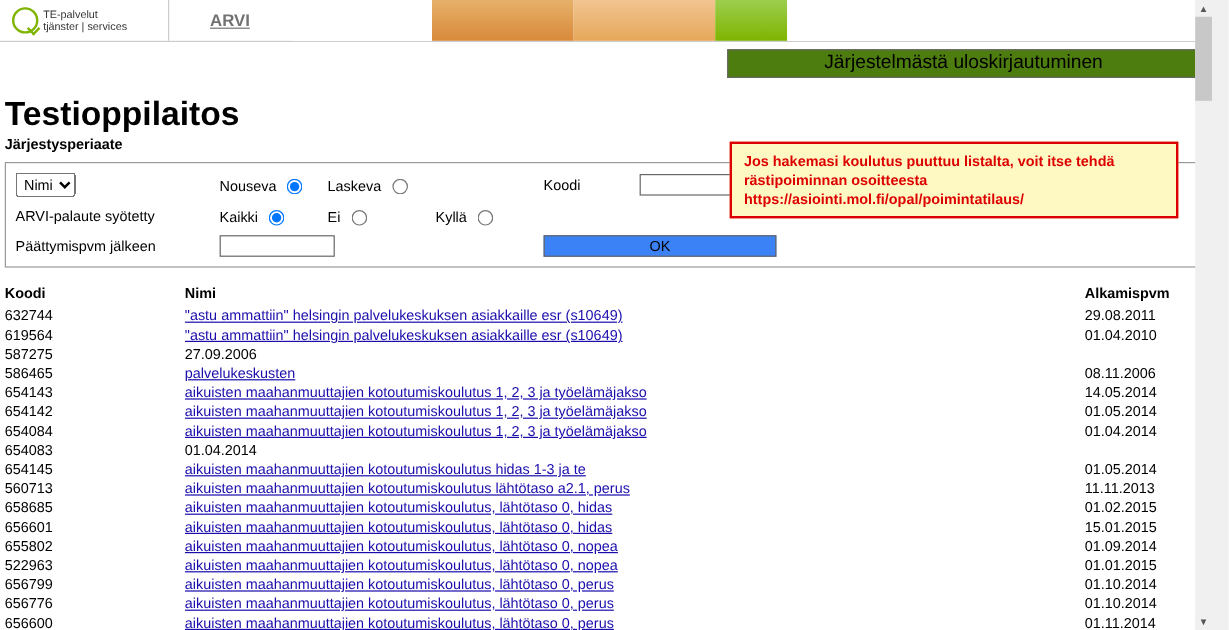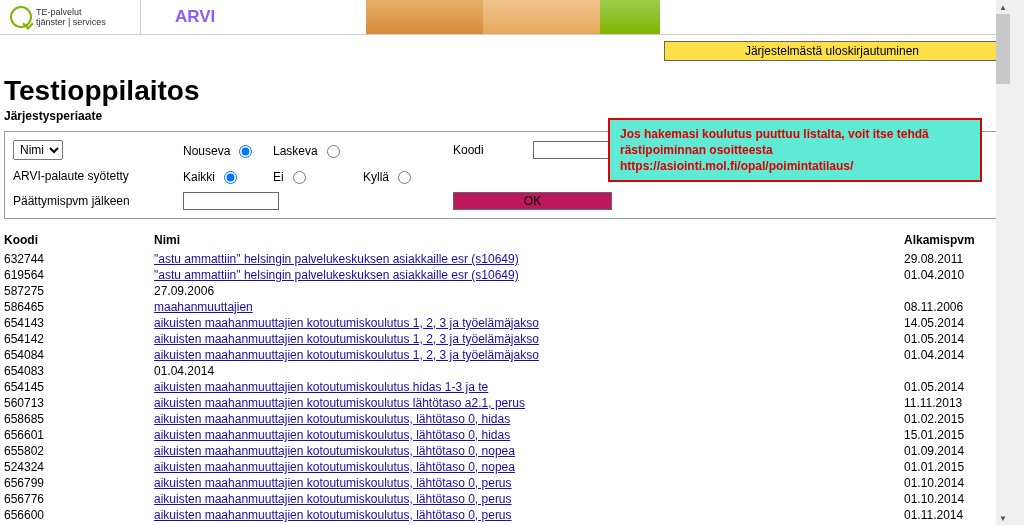--- a/index.html
+++ b/index.html
@@ -8,35 +8,35 @@
   .scroll-arrow{width:14px;height:14px;display:flex;align-items:center;justify-content:center;background:#f0f0f0;color:#555;font-size:8px;}
   .scroll-up{position:absolute;top:0;}
   .scroll-down{position:absolute;bottom:0;}
   .scroll-thumb{position:absolute;top:14px;width:14px;height:70px;background:#c8c8c8;}
   .topbar{display:flex;align-items:stretch;height:34px;border-bottom:1px solid #ccc;gap:20px;}
   .logo-area{display:flex;align-items:center;padding:0 10px;min-width:100px;}
   .logo-icon{width:18px;height:18px;border:2px solid #7fb400;border-radius:50%;margin-right:4px;position:relative;}
   .logo-icon:after{content:"";position:absolute;right:-2px;bottom:-2px;width:6px;height:6px;border-right:2px solid #7fb400;border-bottom:2px solid #7fb400;transform:rotate(45deg);}
   .logo-text{font-size:9px;color:#333;line-height:10px;}
   .vsep{width:1px;background:#ccc;}
-  .app-title{font-weight:bold;font-size:17px;color:#8b5cf6;padding:0 14px;display:flex;align-items:center;}
+  .app-title{font-weight:bold;font-size:14px;color:#737373;padding:0 14px;display:flex;align-items:center;text-decoration:underline;}
   .banner{flex:1;display:flex;align-items:stretch;}
   .banner-segment{flex:1;}
   .topright-row{display:flex;justify-content:flex-end;padding:6px 10px 0 0;}
-  .logout-btn{border:1px solid #666;background:#fde047;padding:2px 80px;font-size:12px;cursor:pointer;}
+  .logout-btn{border:1px solid #666;background:#4d7c0f;padding:2px 80px;font-size:16px;cursor:pointer;}
   .content{padding:8px 10px 0 4px;}
   h1{font-size:28px;margin:6px 0 2px 0;font-weight:bold;}
   h2{font-size:12px;margin:0 0 8px 0;font-weight:bold;}
   .filters{border:1px solid #999;padding:8px;display:grid;grid-template-columns:170px 90px 90px 90px 80px 100px;row-gap:8px;align-items:center;}
   .filters label{font-size:12px;}
   .filters select{font-size:12px;padding:1px 2px;}
   .filters input[type=text]{font-size:12px;padding:1px 2px;width:90px;border:1px solid #666;background:#fff;}
-  .ok-btn{width:159px;padding:1px 0;font-size:12px;border:1px solid #666;background:#be185d;cursor:pointer;}
+  .ok-btn{width:194px;padding:1px 0;font-size:12px;border:1px solid #666;background:#3b82f6;cursor:pointer;}
   .radio-cell{display:flex;align-items:flex-end;gap:4px;}
-  .notice{position:absolute;right:28px;top:118px;width:350px;border:2px solid #d00;padding:6px 10px;color:#d00;font-size:12px;line-height:16px;font-weight:bold;background:#5eead4;}
+  .notice{position:absolute;right:28px;top:118px;width:350px;border:2px solid #d00;padding:6px 10px;color:#d00;font-size:12px;line-height:16px;font-weight:bold;background:#fef9c3;}
   .table-wrap{margin-top:10px;}
   .thead,.trow{display:grid;grid-template-columns:150px 750px 150px 150px;}
   .thead{font-weight:bold;padding:4px 0;}
   .trow{height:16px;align-items:center;font-size:12px;}
   .trow a{color:#1a0dab;text-decoration:underline;cursor:pointer;}
   .col-nimi{overflow:hidden;white-space:nowrap;text-overflow:ellipsis;}
   .thead>div,.trow>div{padding-right:8px;}
 </style>
 </head>
 <body>
@@ -132,21 +132,21 @@
             <div>619564</div>
             <div class="col-nimi"><a>"astu ammattiin" helsingin palvelukeskuksen asiakkaille esr (s10649)</a></div>
             <div>01.04.2010</div>
           </div>
           <div class="trow">
             <div>587275</div>
             <div>27.09.2006</div>
           </div>
           <div class="trow">
             <div>586465</div>
-            <div class="col-nimi"><a>maahanmuuttajien</a></div>
+            <div class="col-nimi"><a>palvelukeskusten</a></div>
             <div>08.11.2006</div>
           </div>
           <div class="trow">
             <div>654143</div>
             <div class="col-nimi"><a>aikuisten maahanmuuttajien kotoutumiskoulutus 1, 2, 3 ja työelämäjakso</a></div>
             <div>14.05.2014</div>
           </div>
           <div class="trow">
             <div>654142</div>
             <div class="col-nimi"><a>aikuisten maahanmuuttajien kotoutumiskoulutus 1, 2, 3 ja työelämäjakso</a></div>
@@ -180,21 +180,21 @@
             <div>656601</div>
             <div class="col-nimi"><a>aikuisten maahanmuuttajien kotoutumiskoulutus, lähtötaso 0, hidas</a></div>
             <div>15.01.2015</div>
           </div>
           <div class="trow">
             <div>655802</div>
             <div class="col-nimi"><a>aikuisten maahanmuuttajien kotoutumiskoulutus, lähtötaso 0, nopea</a></div>
             <div>01.09.2014</div>
           </div>
           <div class="trow">
-            <div>524324</div>
+            <div>522963</div>
             <div class="col-nimi"><a>aikuisten maahanmuuttajien kotoutumiskoulutus, lähtötaso 0, nopea</a></div>
             <div>01.01.2015</div>
           </div>
           <div class="trow">
             <div>656799</div>
             <div class="col-nimi"><a>aikuisten maahanmuuttajien kotoutumiskoulutus, lähtötaso 0, perus</a></div>
             <div>01.10.2014</div>
           </div>
           <div class="trow">
             <div>656776</div>

